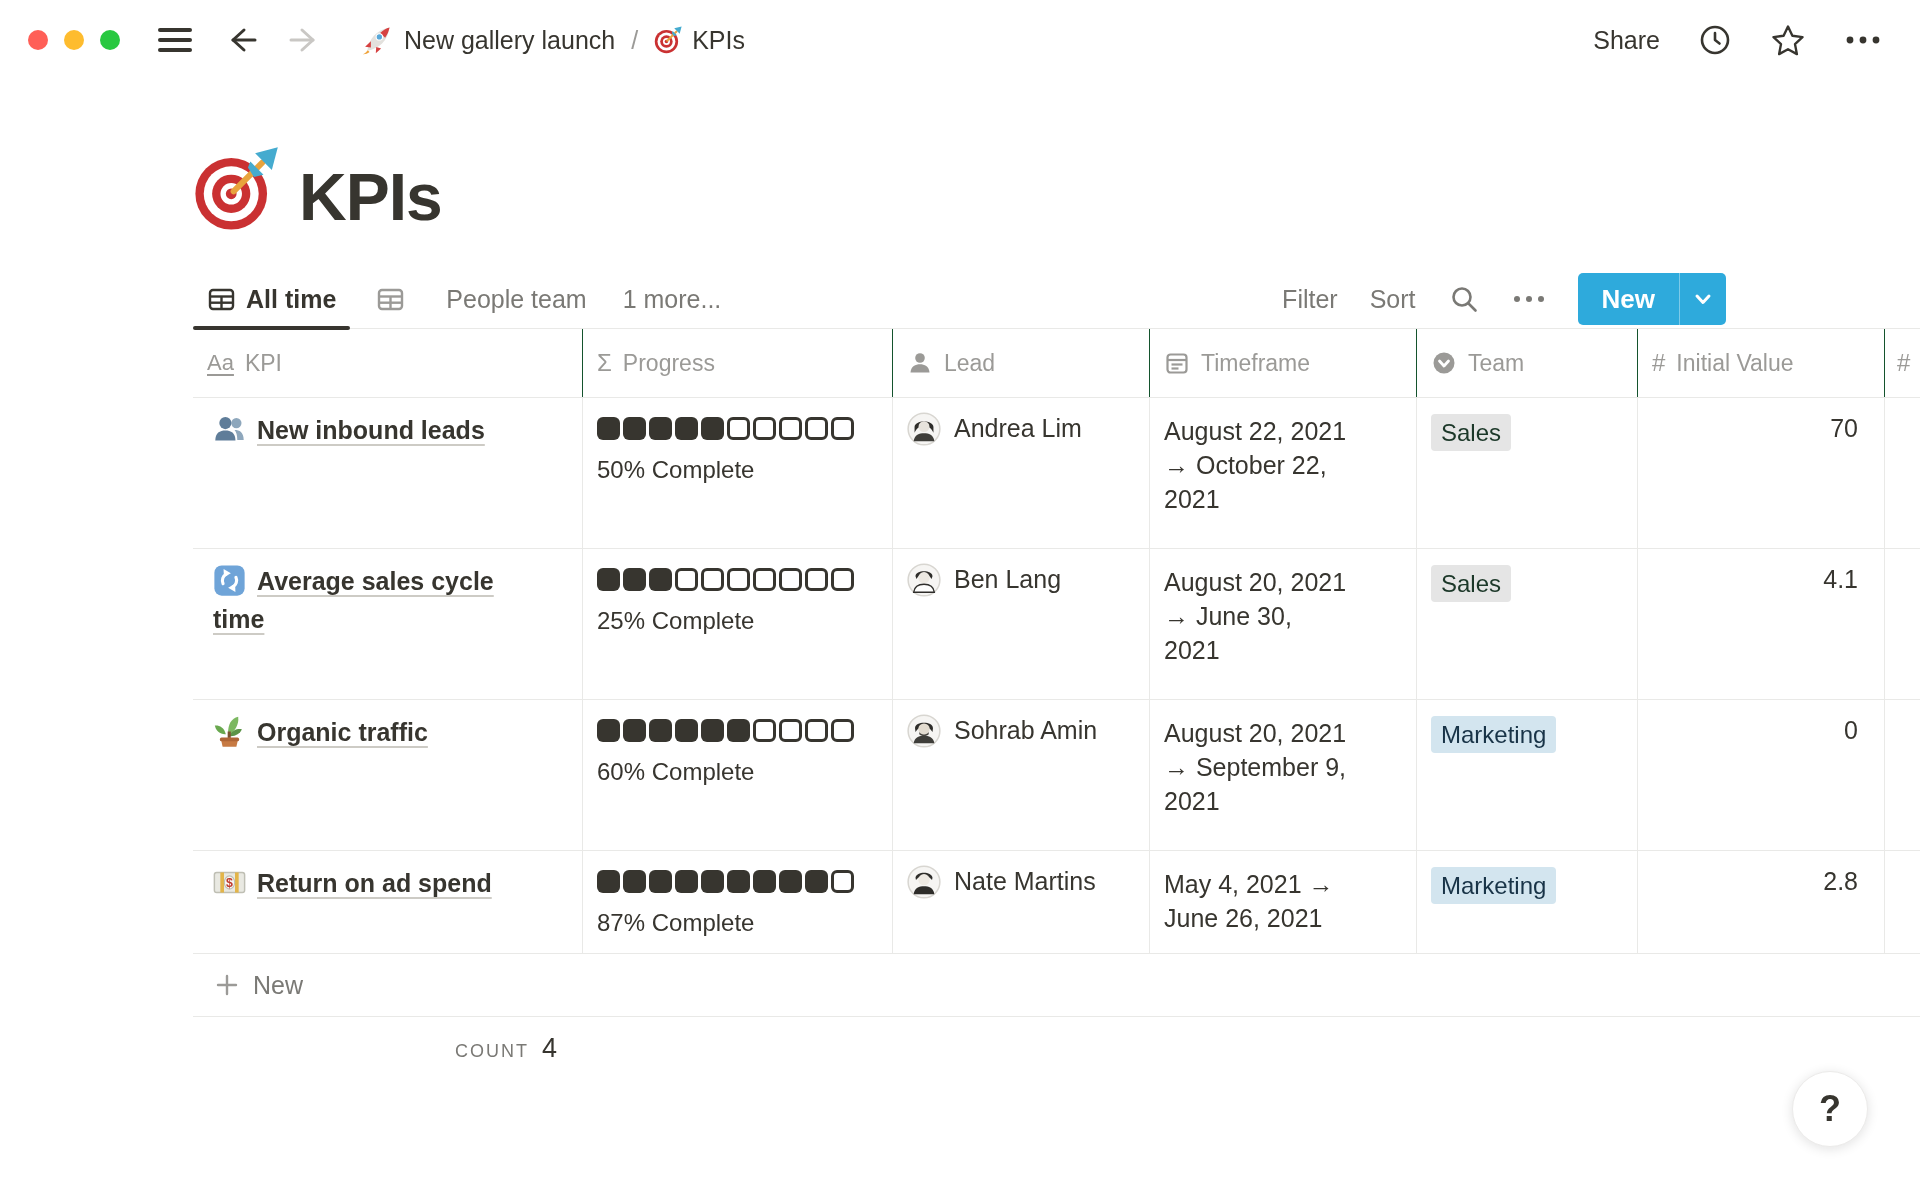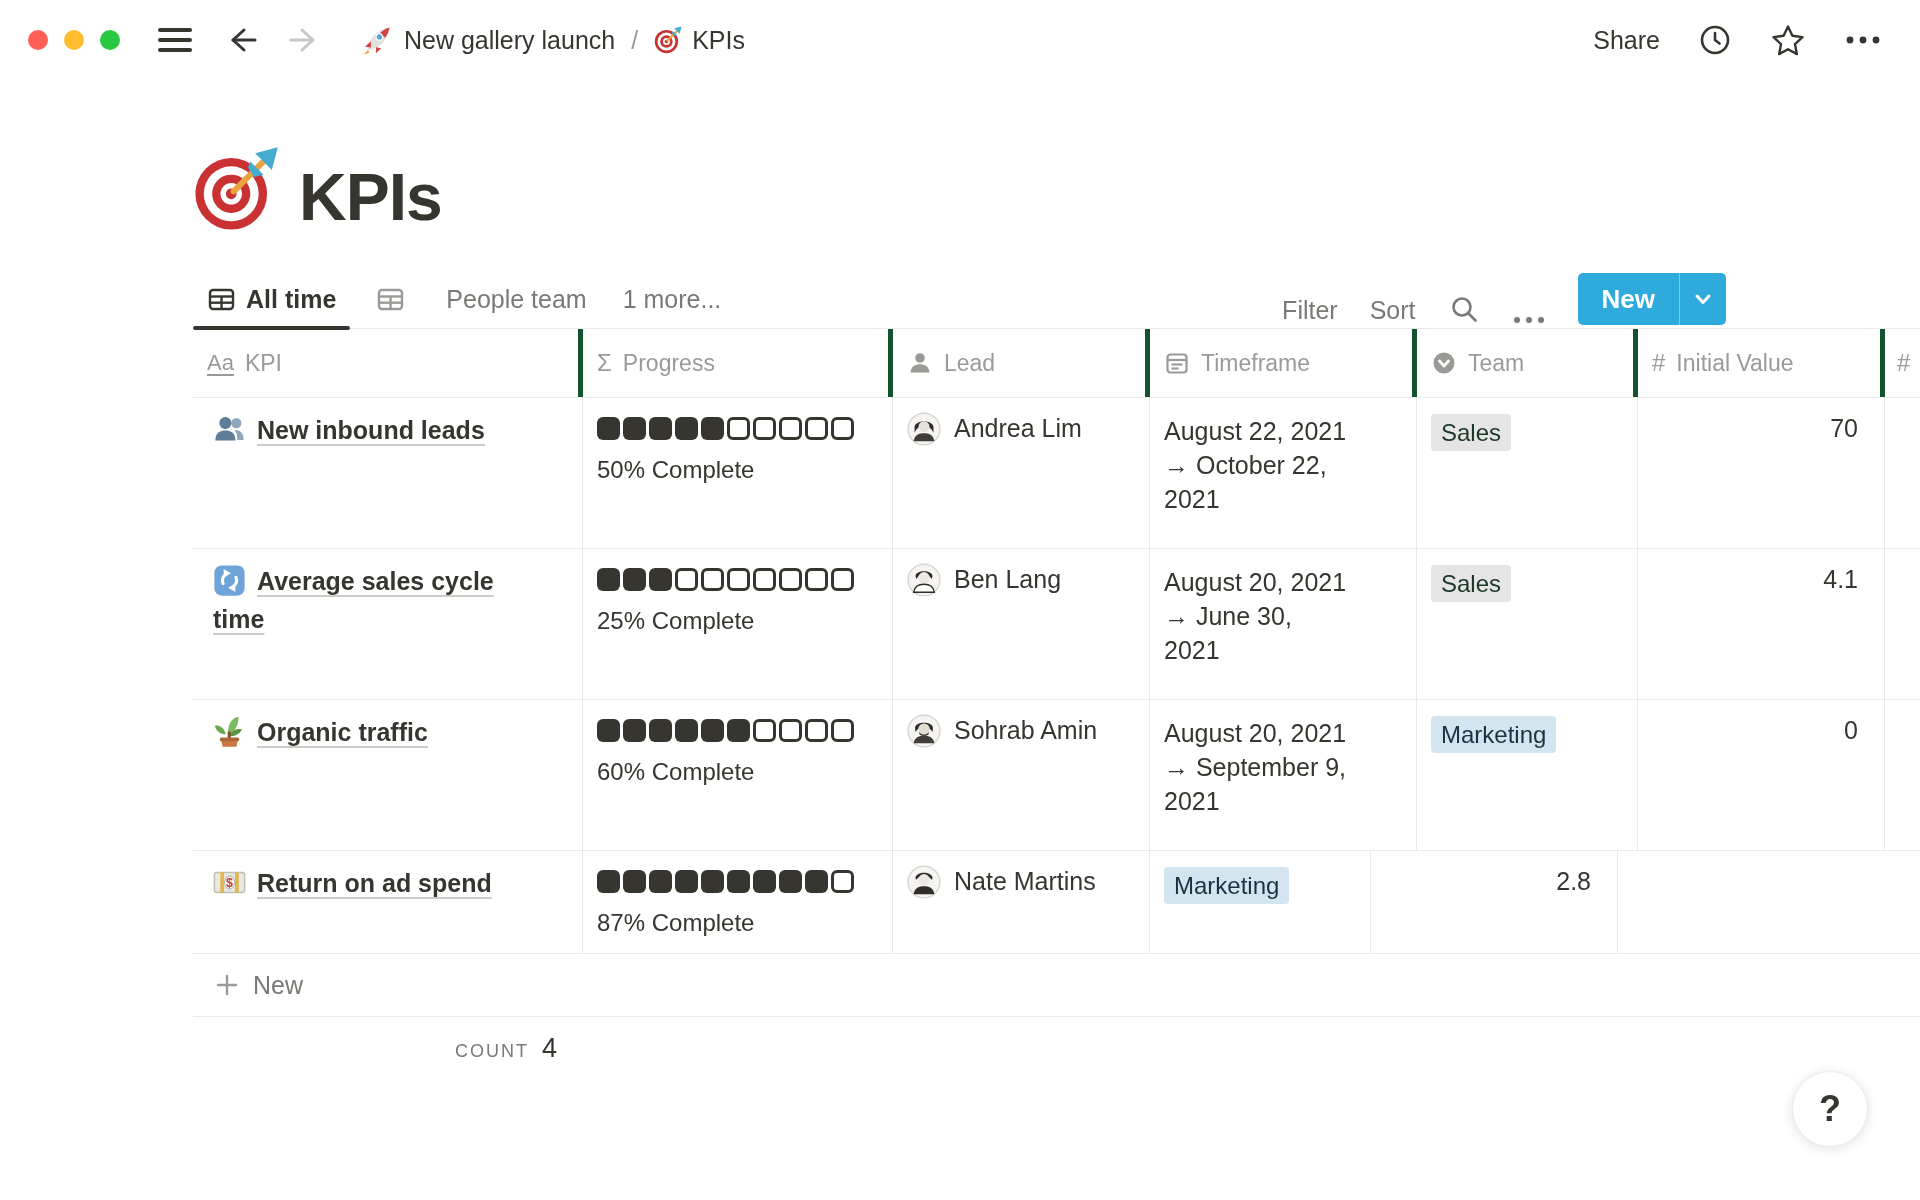--- a/index.html
+++ b/index.html
@@ -26,30 +26,30 @@
   .page-title{margin-top:66px;display:flex;align-items:flex-end;gap:20px;}
   .page-title h1{font-size:66px;font-weight:700;margin:0;line-height:1.05;letter-spacing:-1px;}
   .emoji{display:inline-block;}
 
   
   .views-bar{margin-top:38px;display:flex;align-items:center;height:58px;border-bottom:1px solid #E9E9E7;}
   .tab{display:flex;align-items:center;gap:10px;height:100%;padding:0 14px;font-size:25px;font-weight:700;position:relative;cursor:pointer;}
   .tab.active::after{content:'';position:absolute;left:0;right:0;bottom:-2px;height:4px;background:#37352F;border-radius:2px;}
   .tab.inactive{color:#7A7975;font-weight:400;margin-left:12px;gap:41px;}
   .more-link{color:#7A7975;font-size:25px;margin-left:22px;cursor:pointer;}
-  .toolbar{margin-left:auto;display:flex;align-items:flex-end;gap:32px;margin-right:194px;}
+  .toolbar{margin-left:auto;display:flex;align-items:center;gap:32px;margin-right:194px;}
   .toolbar .txt{font-size:25px;color:#7A7975;cursor:pointer;}
   .new-btn{display:flex;align-items:stretch;height:52px;background:#2EAADC;border-radius:5px;color:#fff;overflow:hidden;cursor:pointer;}
   .new-btn .lbl{display:flex;align-items:center;padding:0 24px;font-size:26px;font-weight:700;}
   .new-btn .sep{width:1px;background:rgba(255,255,255,0.38);}
   .new-btn .chev{display:flex;align-items:center;justify-content:center;width:46px;}
 
   
   .thead{display:flex;height:68px;border-bottom:1px solid #E9E9E7;color:#9B9A97;font-size:23px;}
-  .th{display:flex;align-items:center;gap:11px;padding:0 14px;border-right:5px solid #14532d;box-sizing:border-box;cursor:pointer;}
+  .th{display:flex;align-items:center;gap:11px;padding:0 14px;border-right:1px solid #14532d;box-sizing:border-box;cursor:pointer;}
   .c-kpi{width:390px;} .c-prog{width:310px;} .c-lead{width:257px;}
   .c-time{width:267px;} .c-team{width:221px;} .c-init{width:247px;}
   .c-last{flex:1;border-right:none;padding-left:12px;overflow:hidden;}
   .glyph{font-size:24px;color:#9B9A97;line-height:1;}
   .glyph.aa{font-size:22px;text-decoration:underline;text-decoration-thickness:2px;text-underline-offset:4px;}
 
   .trow{display:flex;border-bottom:1px solid #E9E9E7;box-sizing:border-box;}
   .r-tall{height:151px;} .r-short{height:103px;}
   .td{padding:16px 14px 0 14px;border-right:1px solid #E9E9E7;box-sizing:border-box;font-size:25px;}
   .td-kpi{padding:14px 58px 0 20px;line-height:1.5;}
@@ -464,20 +464,24 @@
         <span class="avatar">
           <svg width="34" height="34" viewBox="0 0 36 36">
                 <circle cx="18" cy="18" r="16.8" fill="#F6F5F3" stroke="#D8D6D1" stroke-width="1.6"></circle>
                 <path d="M9 13.5 C10 6.5 26 6.5 27 13.5 L26.5 16 C22 10 14 10 9.5 16 Z" fill="#2E2D2A"></path>
                 <circle cx="18" cy="15.5" r="6" fill="#EDE9E2"></circle>
                 <path d="M7 31 C8 24 13 22.5 18 22.5 C23 22.5 28 24 29 31 Z" fill="#2E2D2A"></path>
               </svg>
         </span>
         <span>Nate Martins</span>
       </div>
+      <div class="td c-time td-time">
+        <div>May 4, 2021 →</div>
+        <div>June 26, 2021</div>
+      </div>
       <div class="td c-team">
         <span class="badge blue">Marketing</span>
       </div>
       <div class="td c-init td-init">2.8</div>
       <div class="td td-last"></div>
     </div>
 
     <div class="new-row">
       <svg width="24" height="24" viewBox="0 0 24 24" fill="none" stroke="#9B9A97" stroke-width="2.4" stroke-linecap="round">
             <path d="M12 3 V21"></path>

